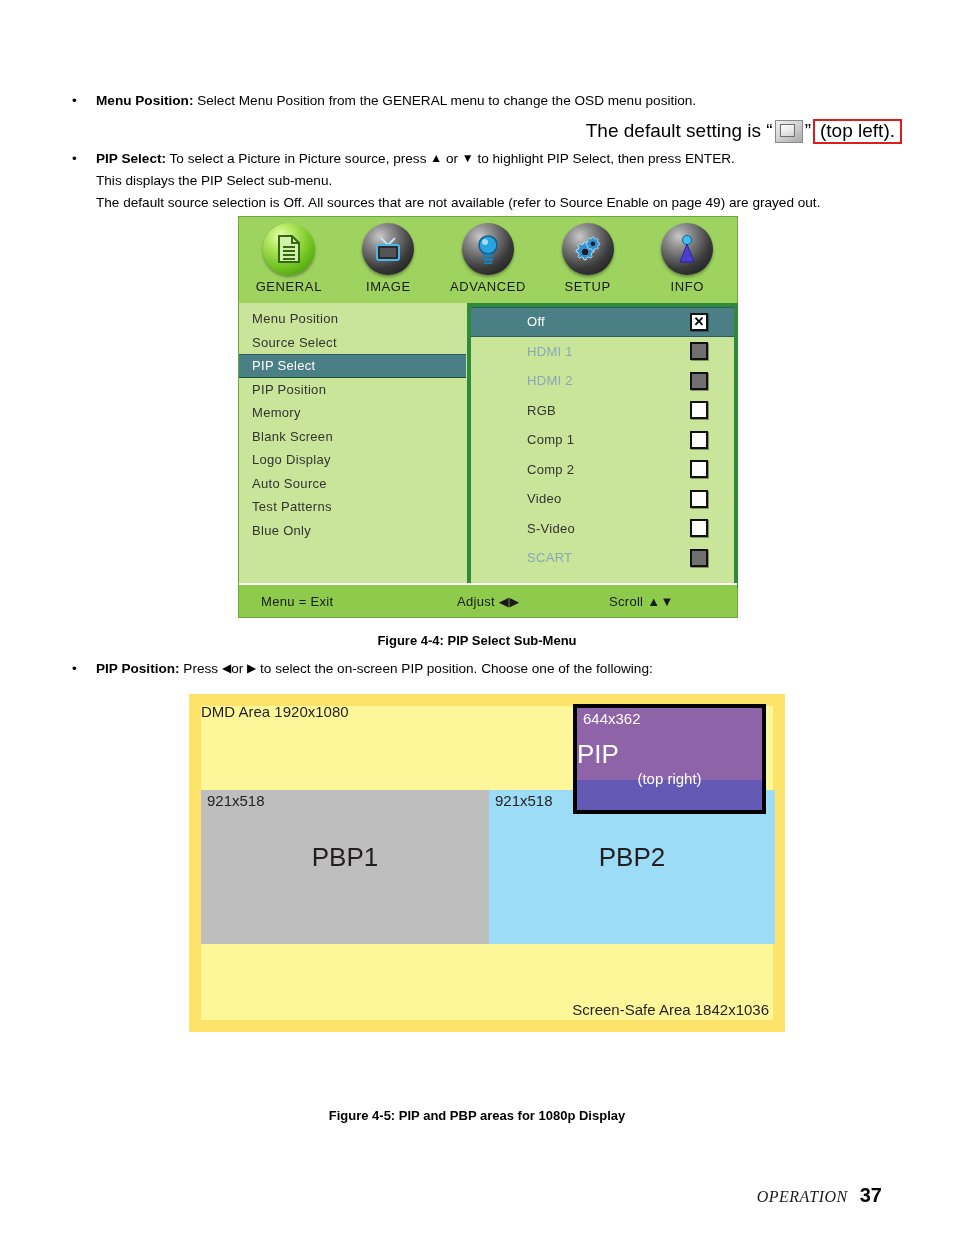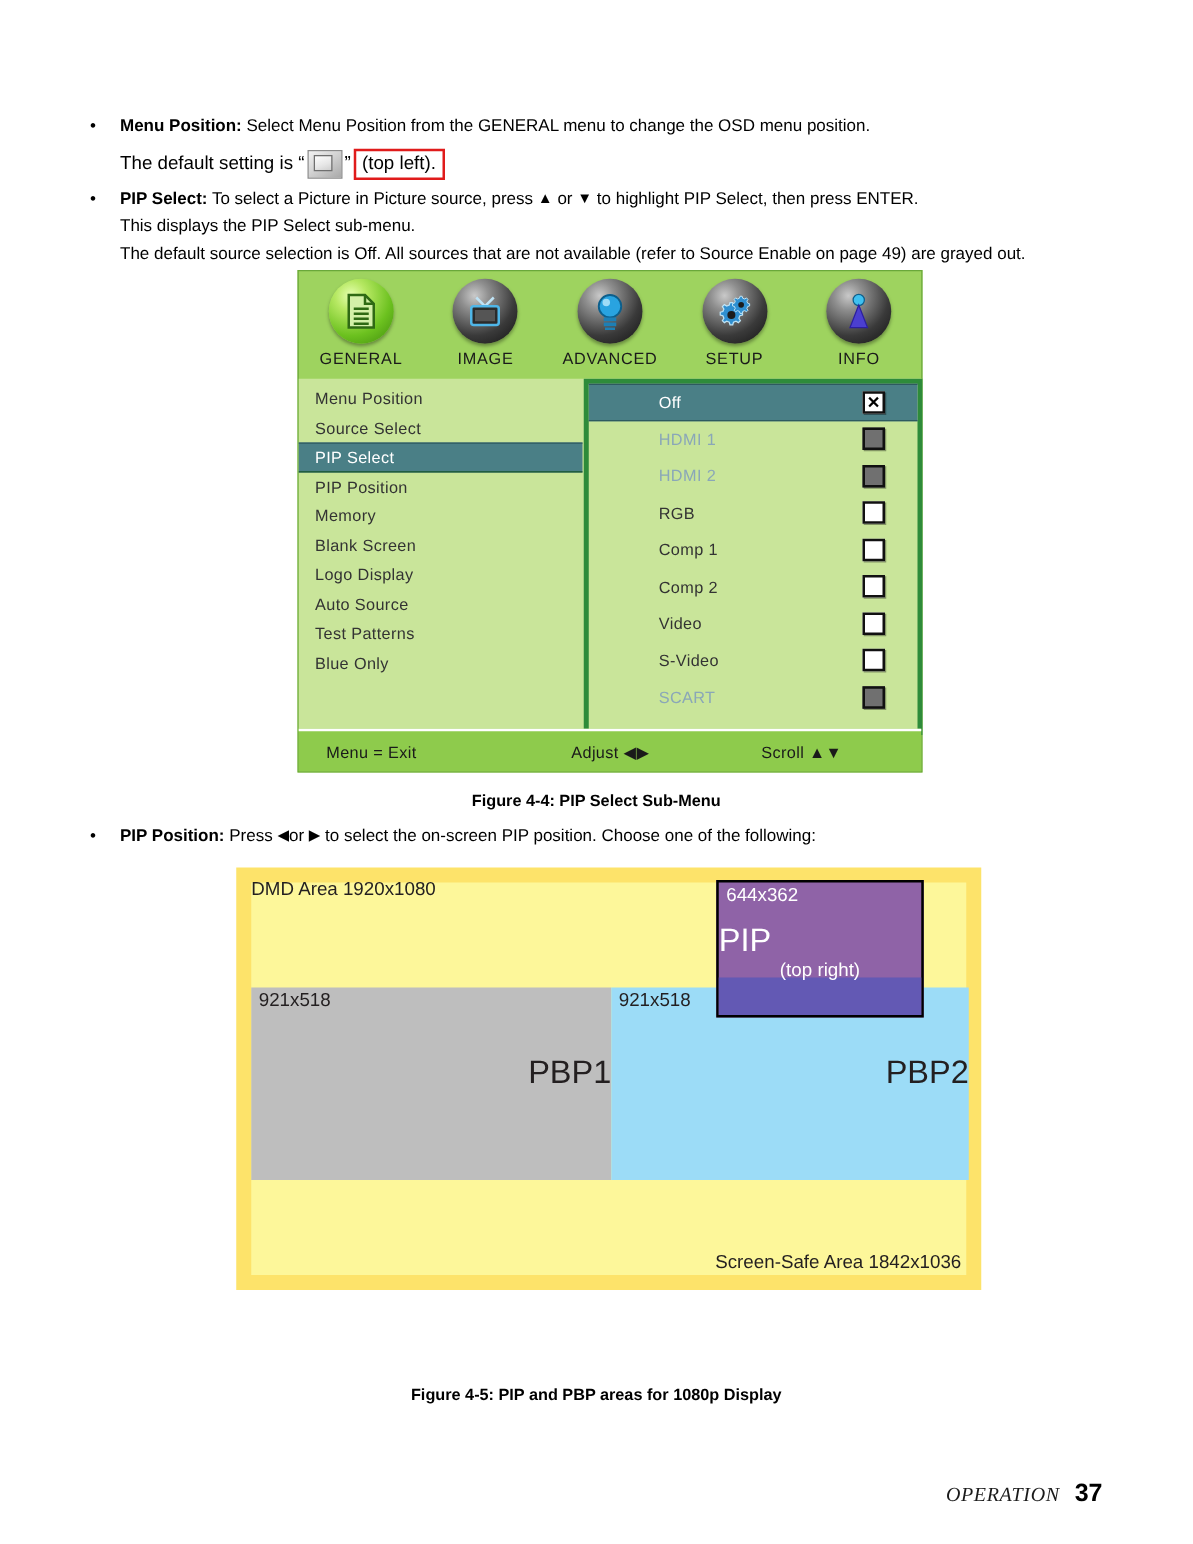--- a/index.html
+++ b/index.html
@@ -38,27 +38,27 @@
   .bullet-body { flex: 1 1 auto; }
   .lead { font-weight: bold; }
   .sub-line {
     margin-left: 24px;
     font-size: 13.6px;
     line-height: 22px;
   }
   .tri { font-size: 12px; line-height: 1; vertical-align: 1px; letter-spacing: 0; }
 
   .default-line {
-    margin-left: 24px;
     margin-top: 6px;
-    font-size: 15px;
+    font-size: 19px;
     line-height: 22px;
     display: flex;
     align-items: center;
     height: 26px;
+    justify-content: flex-end;
   }
   .mp-icon {
     display: inline-block;
     width: 26px;
     height: 21px;
     margin: 0 2px;
     background: linear-gradient(145deg,#f2f2f2 0%,#d4d4d4 45%,#a8a8a8 100%);
     border: 1px solid #8a8a8a;
     position: relative;
     vertical-align: middle;
@@ -273,32 +273,32 @@
   .zone-label {
     position: absolute;
     left: 6px; top: 2px;
     font-size: 15px;
     color: #231f20;
   }
   .zone-title {
     position: absolute;
     left: 0; right: 0;
     top: 52px;
-    text-align: right;
+    text-align: center;
     font-size: 26px;
     color: #231f20;
   }
   .pip {
     position: absolute;
     left: 384px;
     top: 10px;
-    width: 166px;
+    width: 193px;
     height: 110px;
     background: #8f63a7;
-    border: 2px solid #000000;
+    border: 4px solid #000000;
     box-sizing: border-box;
     text-decoration: underline;
   }
   .pip-lower {
     position: absolute;
     left: 0; right: 0; bottom: 0;
     height: 30px;
     background: #6359b4;
   }
   .pip-dim {

